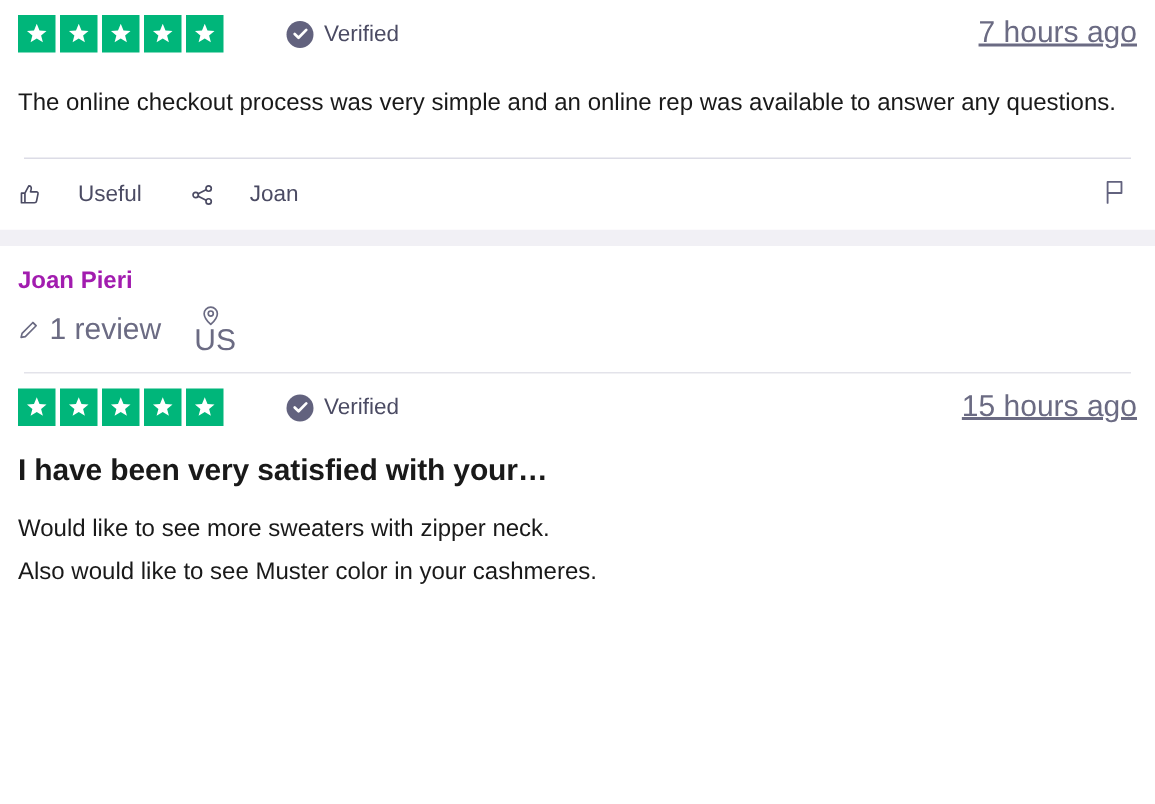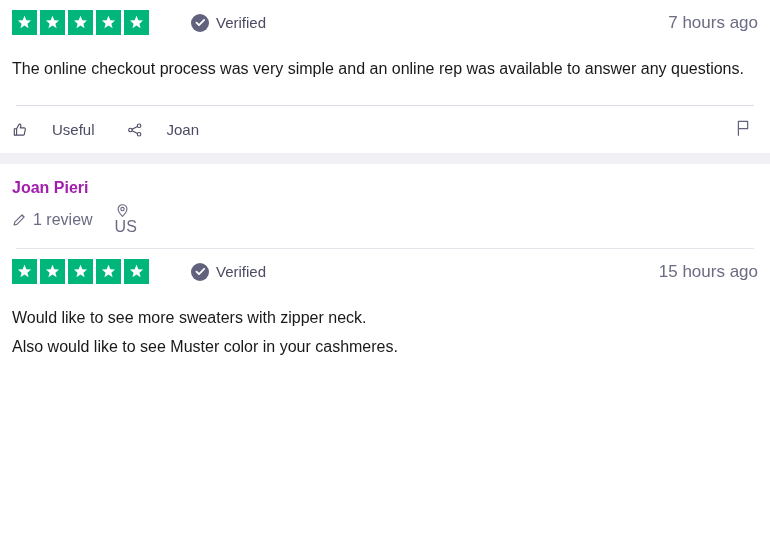--- a/index.html
+++ b/index.html
@@ -62,21 +62,21 @@
   .user-name {
     font-size: 16px;
     font-weight: bold;
     color: #a21caf;
     line-height: 20px;
     margin-bottom: 5px;
   }
   .user-stats {
     display: flex;
     align-items: center;
-    font-size: 16px;
+    font-size: 20px;
     color: #6b6b83;
     line-height: 18px;
   }
   .user-stat {
     display: flex;
     align-items: center;
     margin-right: 22px;
   }
   .user-stat:last-child { margin-right: 0; flex-direction: column; }
   .user-stat .ico {
@@ -121,22 +121,23 @@
     margin-right: 7px;
     flex: 0 0 auto;
   }
   .verified-label {
     font-size: 15px;
     color: #4b4b63;
     font-weight: normal;
   }
   .timestamp {
     margin-left: auto;
-    font-size: 17px;
+    font-size: 20px;
     color: #6b6b83;
+    text-decoration: underline;
   }
 
   
   .review-title {
     font-size: 20px;
     font-weight: bold;
     color: #191919;
     line-height: 26px;
     margin: 9px 0 0 0;
     letter-spacing: -0.1px;
@@ -353,20 +354,21 @@
           <svg width="11" height="11" viewBox="0 0 12 12" aria-hidden="true">
             <path d="M1.6 6.2 L4.4 8.9 L10 3.2" fill="none" stroke="#ffffff" stroke-width="2" stroke-linecap="round" stroke-linejoin="round"></path>
           </svg>
         </span>
         <span class="verified-label">Verified</span>
       </div>
 
       <span class="timestamp">15 hours ago</span>
     </div>
 
+    <h2 class="review-title">I have been very satisfied with your…</h2>
 
     <p class="review-text">
       <span class="line">Would like to see more sweaters with zipper neck.</span>
       <span class="line">Also would like to see Muster color in your cashmeres.</span>
     </p>
   </div>
 
 </div>
 
 </body></html>

